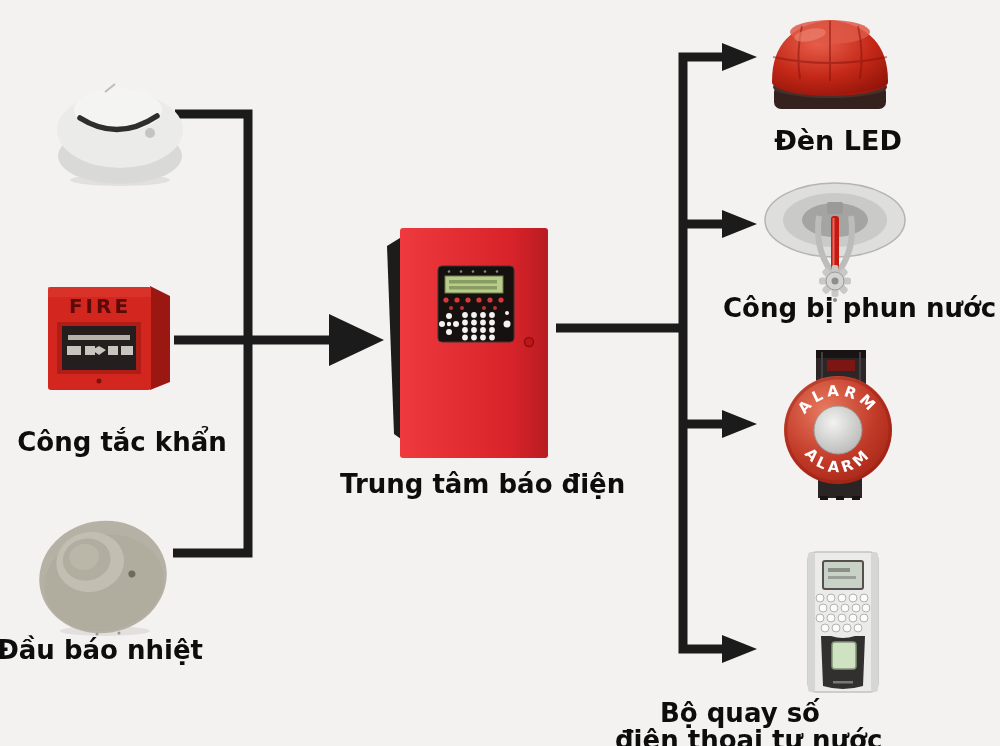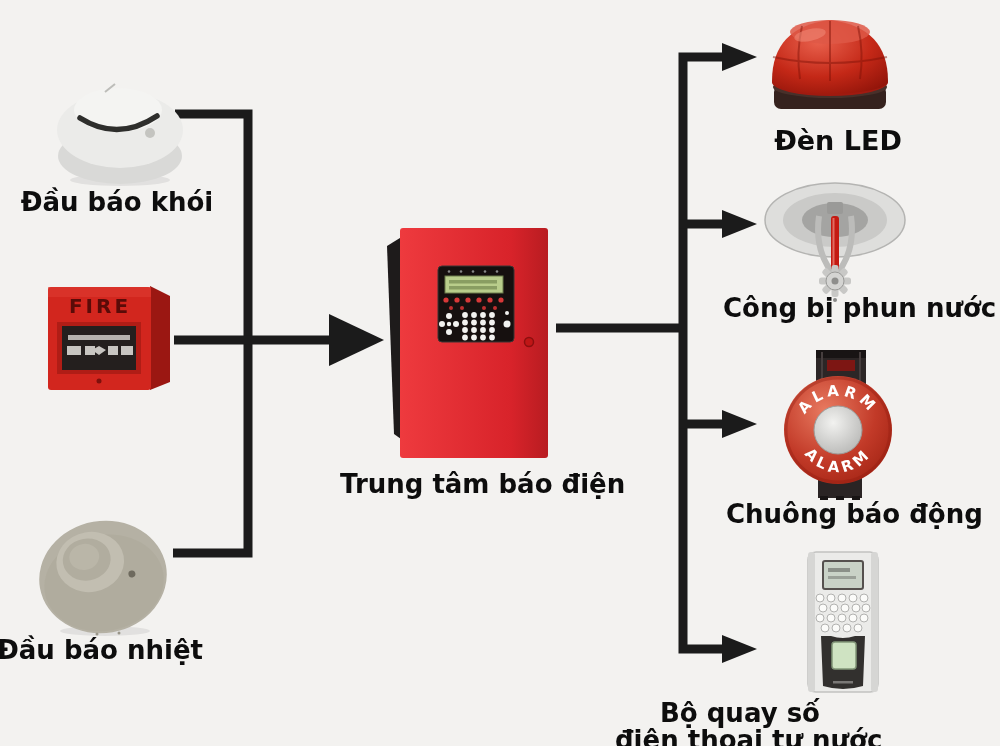--- a/index.html
+++ b/index.html
@@ -255,31 +255,30 @@
       <circle cx="22" cy="80" r="4"></circle>
         <circle cx="33" cy="80" r="4"></circle>
         <circle cx="44" cy="80" r="4"></circle>
         <circle cx="55" cy="80" r="4"></circle>
     </g>
     <path d="M18,88 L28,88 Q40,92 52,88 L62,88 L60,138 Q40,144 20,138 Z" fill="#32302e"></path>
     <rect x="29" y="94" width="24" height="27" rx="3" fill="#cfe3c2" stroke="#84987a" stroke-width="1.5"></rect>
     <rect x="30" y="133" width="20" height="2.5" fill="#7a7876"></rect>
   </svg>
 
-  <div class="node-label" style="left:12px;top:189px;width:210px">Đầu báo khói</div>
-
+
+  <div class="node-label" style="left:17px;top:429px;width:210px">Công tắc khẩn</div>
 
   <div class="node-label" style="left:-5px;top:637px;width:210px">Đầu báo nhiệt</div>
 
   <div class="node-label" style="left:340px;top:471px;width:250px">Trung tâm báo điện</div>
 
   <div class="node-label" style="left:763px;top:127px;width:150px;font-size:27px">Đèn LED</div>
 
   <div class="node-label" style="left:723px;top:295px;width:250px">Công bị phun nước</div>
 
-  <div class="node-label" style="left:726px;top:501px;width:250px">Chuông báo động</div>
 
   <div class="node-label" style="left:615px;top:700px;width:250px">
     <div>Bộ quay số</div>
     <div>điện thoại tự nước</div>
   </div>
 
 </div>
 
 </body></html>

